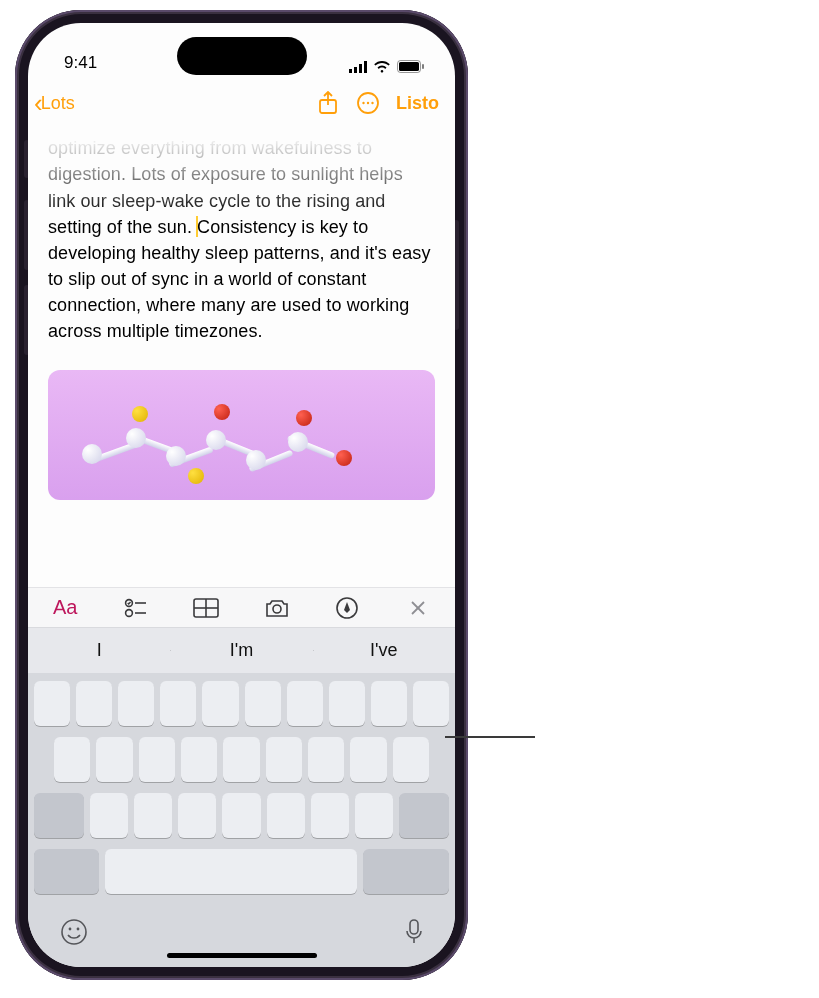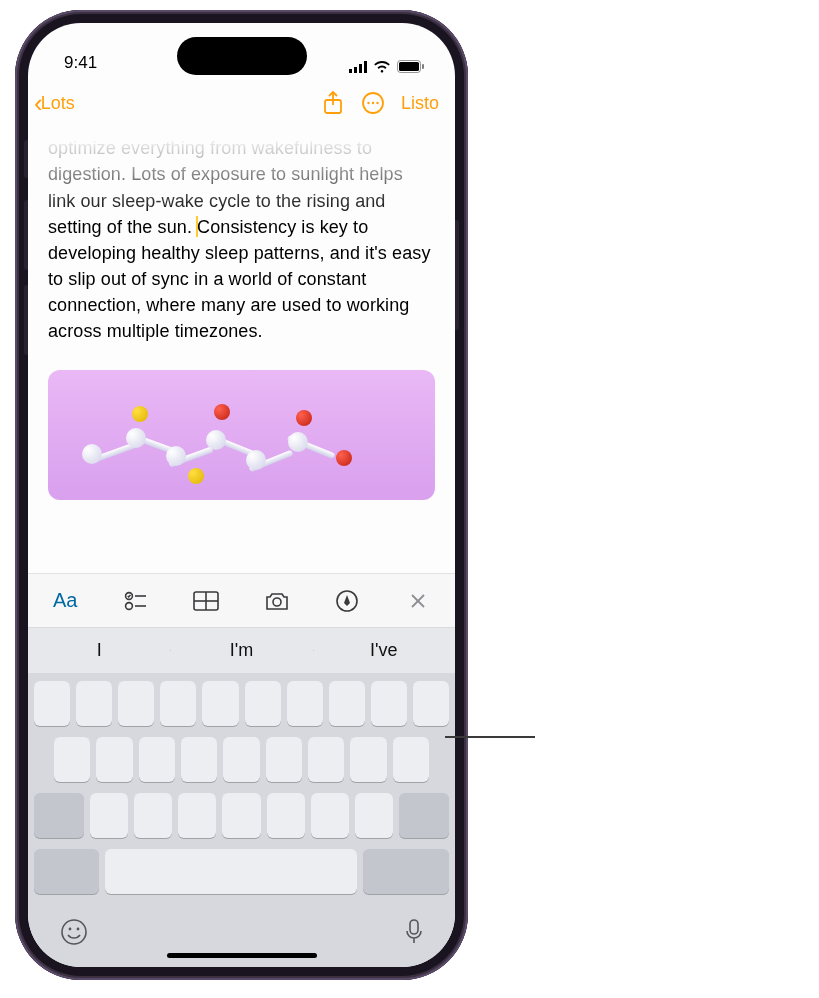--- a/index.html
+++ b/index.html
@@ -71,21 +71,21 @@
     height: 48px;
     display:flex;
     align-items:center;
     justify-content:space-between;
     padding:0 16px 0 6px;
   }
   .nav-left { display:flex; align-items:center; color:#ff9f0a; font-size:18px;}
   .nav-left .chev { font-size:26px; font-weight:300; margin-right:-2px;}
   .nav-right { display:flex; align-items:center; gap:16px; color:#ff9f0a;}
   .nav-icon { width:24px; height:24px; display:flex; align-items:center; justify-content:center;}
-  .done-btn { font-size:18px; font-weight:400; color:#ff9f0a; }
+  .done-btn { font-size:18px; font-weight:700; color:#ff9f0a; }
   
   .content {
     flex:1;
     overflow:hidden;
     padding:0 20px;
     position:relative;
   }
   .fade-top {
     position:absolute; top:0; left:0; right:0; height:90px;
     background:linear-gradient(#fdfdfd 10%, rgba(253,253,253,0));
@@ -113,28 +113,28 @@
     overflow:hidden;
   }
   .mol { position:absolute; left:40px; top:40px; }
   .atom { position:absolute; border-radius:50%; }
   .white-a { width:20px; height:20px; background:radial-gradient(circle at 30% 30%, #fff,#d0d0e8); }
   .red-a { width:16px; height:16px; background:radial-gradient(circle at 30% 30%, #ff6050,#c02010); }
   .yellow-a { width:16px; height:16px; background:radial-gradient(circle at 30% 30%, #ffe040,#e0b000); }
   .bond { position:absolute; height:6px; background:linear-gradient(#fff,#cfcfe8); border-radius:3px;}
   
   .note-toolbar {
-    height:54px;
+    height:40px;
     background:#f7f7f8;
     border-top:1px solid #e3e3e6;
     display:flex;
     align-items:center;
     justify-content:space-around;
     padding:0 2px;
-    color:#0369a1;
+    color:#be185d;
   }
   .tb-btn { width:54px; height:40px; display:flex; align-items:center; justify-content:center; font-size:20px;}
   .tb-close { color:#8e8e93; font-size:20px; font-weight:300;}
   
   .predict-row {
     height:46px;
     background:#e7e8ec;
     display:flex;
     align-items:center;
     border-top:1px solid #d9dade;

